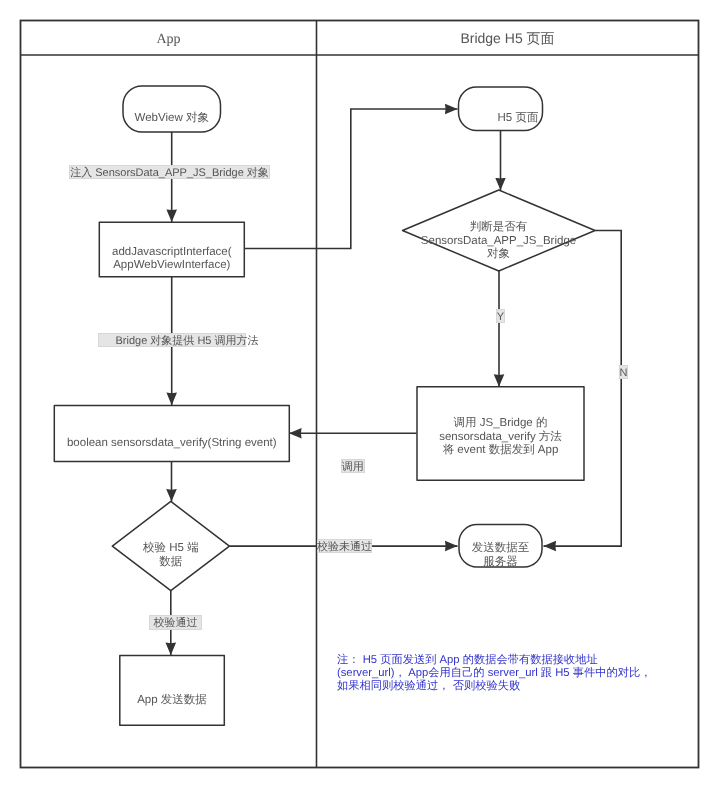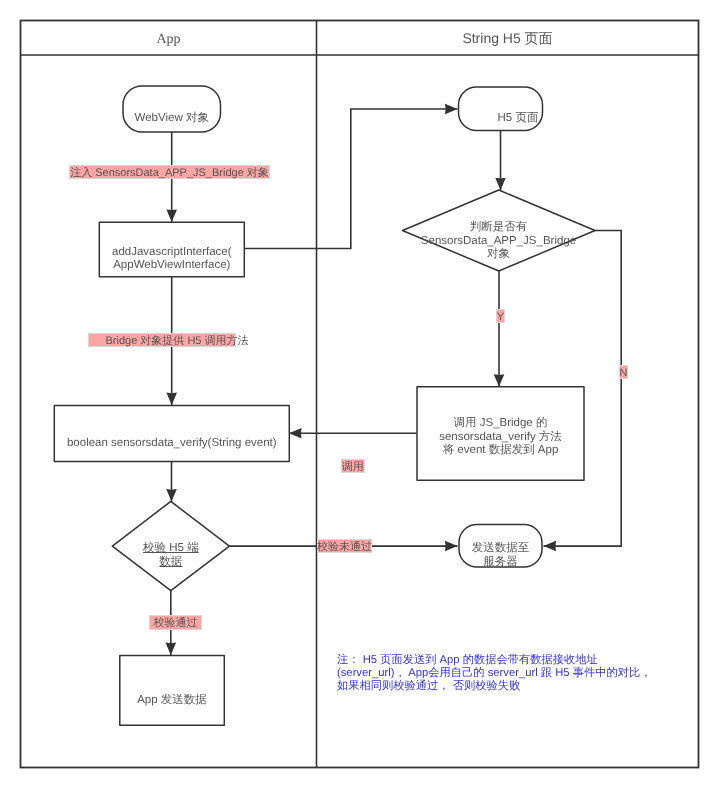--- a/index.html
+++ b/index.html
@@ -9,21 +9,21 @@
        text-rendering:geometricPrecision;}
   #stage{position:relative;width:720px;height:789px;background:#fff;}
   svg.layer{position:absolute;left:0;top:0;width:720px;height:789px;overflow:visible;}
   .tx{position:absolute;display:flex;flex-direction:column;align-items:center;
       justify-content:center;text-align:center;box-sizing:border-box;
       color:#555555;font-size:11.5px;line-height:13.6px;pointer-events:none;white-space:nowrap;padding-top:20px;
       transform:translateZ(0);}
   .lane-title{position:absolute;display:flex;align-items:center;justify-content:center;
       color:#555555;font-size:14px;transform:translateZ(0);}
   .elabel{position:absolute;display:flex;align-items:center;justify-content:center;
-      background:#fca5a5;border:1px solid #d7d7d7;color:#555555;box-sizing:border-box;
+      background:#e5e5e5;border:1px solid #d7d7d7;color:#555555;box-sizing:border-box;
       white-space:nowrap;font-size:11px;overflow:visible;line-height:11px;padding-top:2.5px;
       transform:translateZ(0);will-change:transform;}
   .note{position:absolute;color:#3333cc;font-size:11.25px;white-space:nowrap;
       background:#ffffff;transform:translateZ(0);will-change:transform;}
   .note > div{line-height:13.2px;transform:translateZ(0);}
 </style>
 </head>
 <body>
 
 <div id="stage">
@@ -62,21 +62,21 @@
       <path d="M 244 248.5 L 350.8 248.5 L 350.8 109 L 457.5 109" marker-end="url(#ah)"></path>
       <path d="M 500.5 130.5 L 500.5 190.3" marker-end="url(#ah)"></path>
       <path d="M 499 271 L 499 386.8" marker-end="url(#ah)"></path>
       <path d="M 416.5 433.3 L 289 433.3" marker-end="url(#ah)"></path>
       <path d="M 595 230.5 L 621.2 230.5 L 621.2 546.1 L 543.5 546.1" marker-end="url(#ah)"></path>
       <path d="M 229.4 546.1 L 457.5 546.1" marker-end="url(#ah)"></path>
     </g>
   </svg>
 
   <div class="lane-title" style="left:20.5px;top:22.5px;width:296px;height:34px;font-family:Liberation Serif, serif;">App</div>
-  <div class="lane-title" style="left:317px;top:22.5px;width:381px;height:34px;">String H5 页面</div>
+  <div class="lane-title" style="left:317px;top:22.5px;width:381px;height:34px;">Bridge H5 页面</div>
 
   <div class="tx" style="left:123px;top:86px;width:97.5px;height:46px;">
     <span>WebView 对象</span>
   </div>
 
   <div class="tx" style="left:476px;top:87px;width:84px;height:43.5px;">
     <span>H5 页面</span>
   </div>
 
   <div class="tx" style="left:99.3px;top:222.2px;width:145px;height:54.5px;">
@@ -93,36 +93,36 @@
   <div class="tx" style="left:54.3px;top:405.5px;width:235px;height:56px;">
     <span>boolean sensorsdata_verify(String event)</span>
   </div>
 
   <div class="tx" style="left:417px;top:380.8px;width:167px;height:93.5px;">
     <span>调用 JS_Bridge 的</span>
     <span>sensorsdata_verify 方法</span>
     <span>将 event 数据发到 App</span>
   </div>
 
-  <div class="tx" style="left:112.3px;top:501.3px;width:117.1px;height:89.1px;text-decoration:underline;">
+  <div class="tx" style="left:112.3px;top:501.3px;width:117.1px;height:89.1px;">
     <span>校验 H5 端</span>
     <span>数据</span>
   </div>
 
   <div class="tx" style="left:459px;top:524.5px;width:83px;height:42.5px;">
     <span>发送数据至</span>
     <span>服务器</span>
   </div>
 
   <div class="tx" style="left:119.8px;top:655.5px;width:104.5px;height:69.7px;">
     <span>App 发送数据</span>
   </div>
 
   <div class="elabel" style="left:68.5px;top:165px;width:201px;height:14px;">注入 SensorsData_APP_JS_Bridge 对象</div>
-  <div class="elabel" style="left:88px;top:333px;width:148px;height:14.3px;padding-left:30px;">Bridge 对象提供 H5 调用方法</div>
+  <div class="elabel" style="left:98px;top:333px;width:148px;height:14.3px;padding-left:30px;">Bridge 对象提供 H5 调用方法</div>
   <div class="elabel" style="left:495.6px;top:309.2px;width:9px;height:14.1px;">Y</div>
   <div class="elabel" style="left:618.6px;top:365.3px;width:9px;height:13.6px;">N</div>
   <div class="elabel" style="left:341px;top:426.5px;width:23.5px;height:13.5px;margin-top:32px;">调用</div>
   <div class="elabel" style="left:316.7px;top:538.6px;width:55px;height:14px;">校验未通过</div>
   <div class="elabel" style="left:149.4px;top:615.3px;width:53px;height:15px;">校验通过</div>
 
   <div class="note" style="left:336.5px;top:653.5px;">
     <div>注： H5 页面发送到 App 的数据会带有数据接收地址</div>
     <div>(server_url)， App会用自己的 server_url 跟 H5 事件中的对比，</div>
     <div>如果相同则校验通过， 否则校验失败</div>

